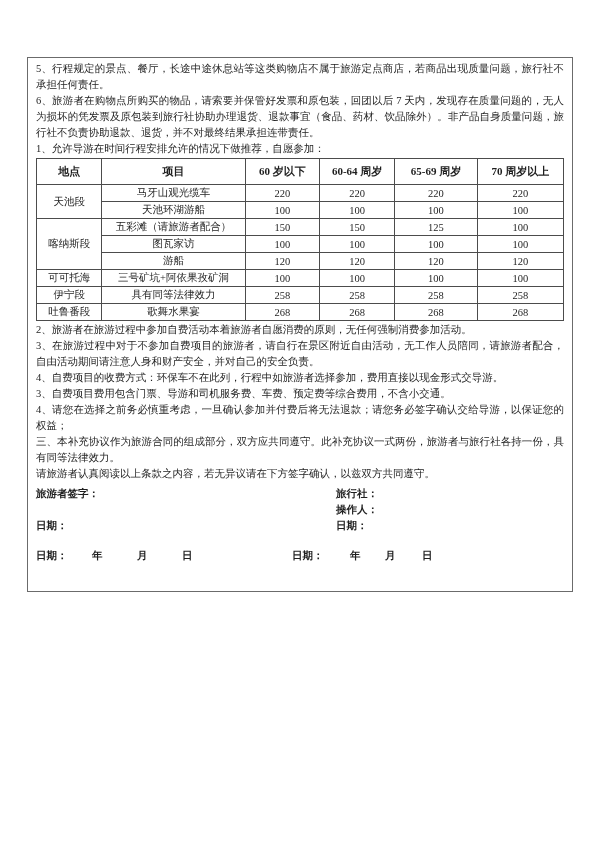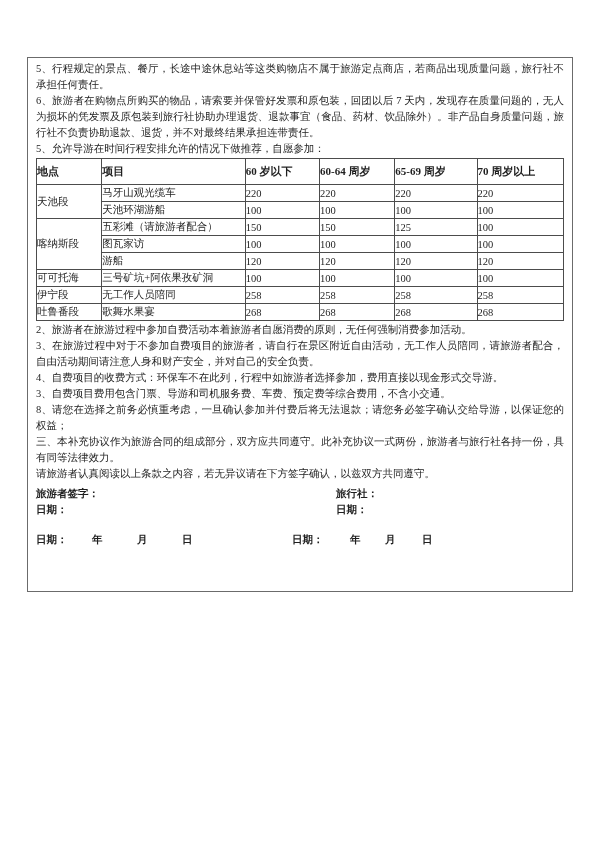--- a/index.html
+++ b/index.html
@@ -27,21 +27,21 @@
     color: #1f1f1f;
   }
   table.fee-table {
     width: 100%;
     border-collapse: collapse;
     margin: 1px 0 1px 0;
     table-layout: fixed;
   }
   table.fee-table th, table.fee-table td {
     border: 1px solid #4c4c4c;
-    text-align: left;
+    text-align: center;
     vertical-align: middle;
     font-size: 10.5px;
     padding: 0;
     color: #1f1f1f;
   }
   table.fee-table th {
     font-weight: bold;
     font-size: 11px;
     height: 26px;
   }
@@ -73,21 +73,21 @@
   .pos-rdy  { left: 386px; }
 </style>
 </head>
 <body>
 
 <div class="doc-box">
 
   <p class="para">5、行程规定的景点、餐厅，长途中途休息站等这类购物店不属于旅游定点商店，若商品出现质量问题，旅行社不承担任何责任。</p>
   <p class="para">6、旅游者在购物点所购买的物品，请索要并保管好发票和原包装，回团以后 7 天内，发现存在质量问题的，无人为损坏的凭发票及原包装到旅行社协助办理退货、退款事宜（食品、药材、饮品除外）。非产品自身质量问题，旅行社不负责协助退款、退货，并不对最终结果承担连带责任。</p>
 
-  <p class="para">5、允许导游在时间行程安排允许的情况下做推荐，自愿参加：</p>
+  <p class="para">1、允许导游在时间行程安排允许的情况下做推荐，自愿参加：</p>
 
   <table class="fee-table">
     <colgroup>
       <col class="c-loc">
         <col class="c-item">
         <col class="c-p1">
         <col class="c-p2">
         <col class="c-p3">
         <col class="c-p4">
     </colgroup>
@@ -142,49 +142,52 @@
       <tr>
         <td>可可托海</td>
         <td>三号矿坑+阿依果孜矿洞</td>
         <td>100</td>
         <td>100</td>
         <td>100</td>
         <td>100</td>
       </tr>
       <tr>
         <td>伊宁段</td>
-        <td>无工作人员陪同</td>
+        <td>具有同等法律效力</td>
         <td>258</td>
         <td>258</td>
         <td>258</td>
         <td>258</td>
       </tr>
       <tr>
         <td>吐鲁番段</td>
         <td>歌舞水果宴</td>
         <td>268</td>
         <td>268</td>
         <td>268</td>
         <td>268</td>
       </tr>
     </tbody>
   </table>
 
   <p class="para">2、旅游者在旅游过程中参加自费活动本着旅游者自愿消费的原则，无任何强制消费参加活动。</p>
   <p class="para">3、在旅游过程中对于不参加自费项目的旅游者，请自行在景区附近自由活动，无工作人员陪同，请旅游者配合，自由活动期间请注意人身和财产安全，并对自己的安全负责。</p>
   <p class="para">4、自费项目的收费方式：环保车不在此列，行程中如旅游者选择参加，费用直接以现金形式交导游。</p>
   <p class="para">3、自费项目费用包含门票、导游和司机服务费、车费、预定费等综合费用，不含小交通。</p>
-  <p class="para">8、请您在选择之前务必慎重考虑，一旦确认参加并付费后将无法退款；请您务必签字确认交给导游，以保证您的权益；</p>
+  <p class="para">4、请您在选择之前务必慎重考虑，一旦确认参加并付费后将无法退款；请您务必签字确认交给导游，以保证您的权益；</p>
   <p class="para">三、本补充协议作为旅游合同的组成部分，双方应共同遵守。此补充协议一式两份，旅游者与旅行社各持一份，具有同等法律效力。</p>
   <p class="para">请旅游者认真阅读以上条款之内容，若无异议请在下方签字确认，以兹双方共同遵守。</p>
 
   <div class="sig-area">
     <div class="sig-row">
       <span class="sig-label pos-l0">旅游者签字：</span>
       <span class="sig-label pos-r0">旅行社：</span>
+    </div>
+    <div class="sig-row">
+      <span class="sig-label pos-r0">操作人：</span>
     </div>
     <div class="sig-row">
       <span class="sig-label pos-l0">日期：</span>
       <span class="sig-label pos-r0">日期：</span>
     </div>
     <div class="sig-row gap">
       <span class="sig-label pos-l0">日期：</span>
       <span class="sig-label pos-y">年</span>
       <span class="sig-label pos-m">月</span>
       <span class="sig-label pos-d">日</span>

